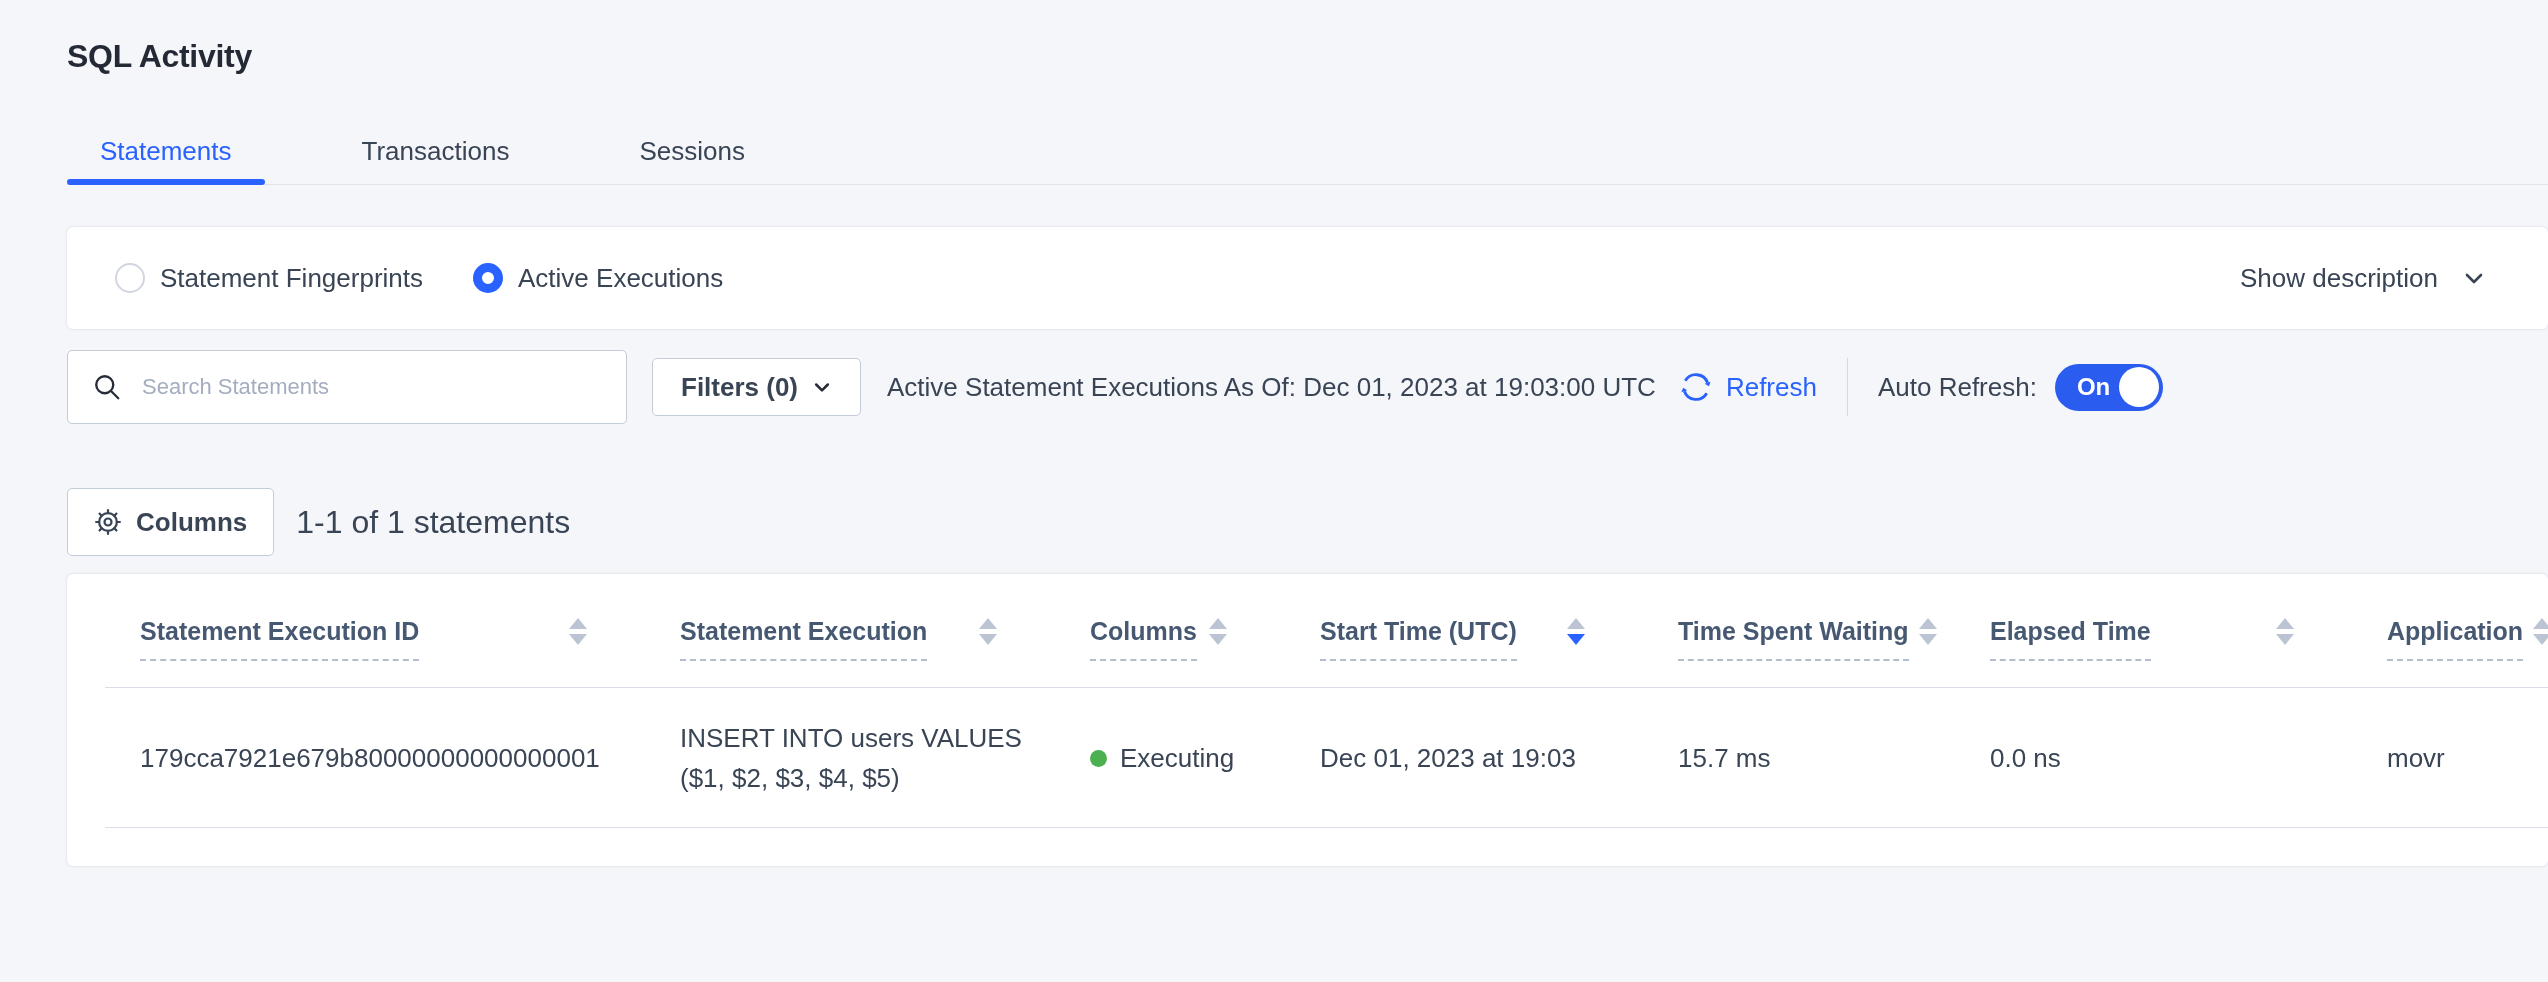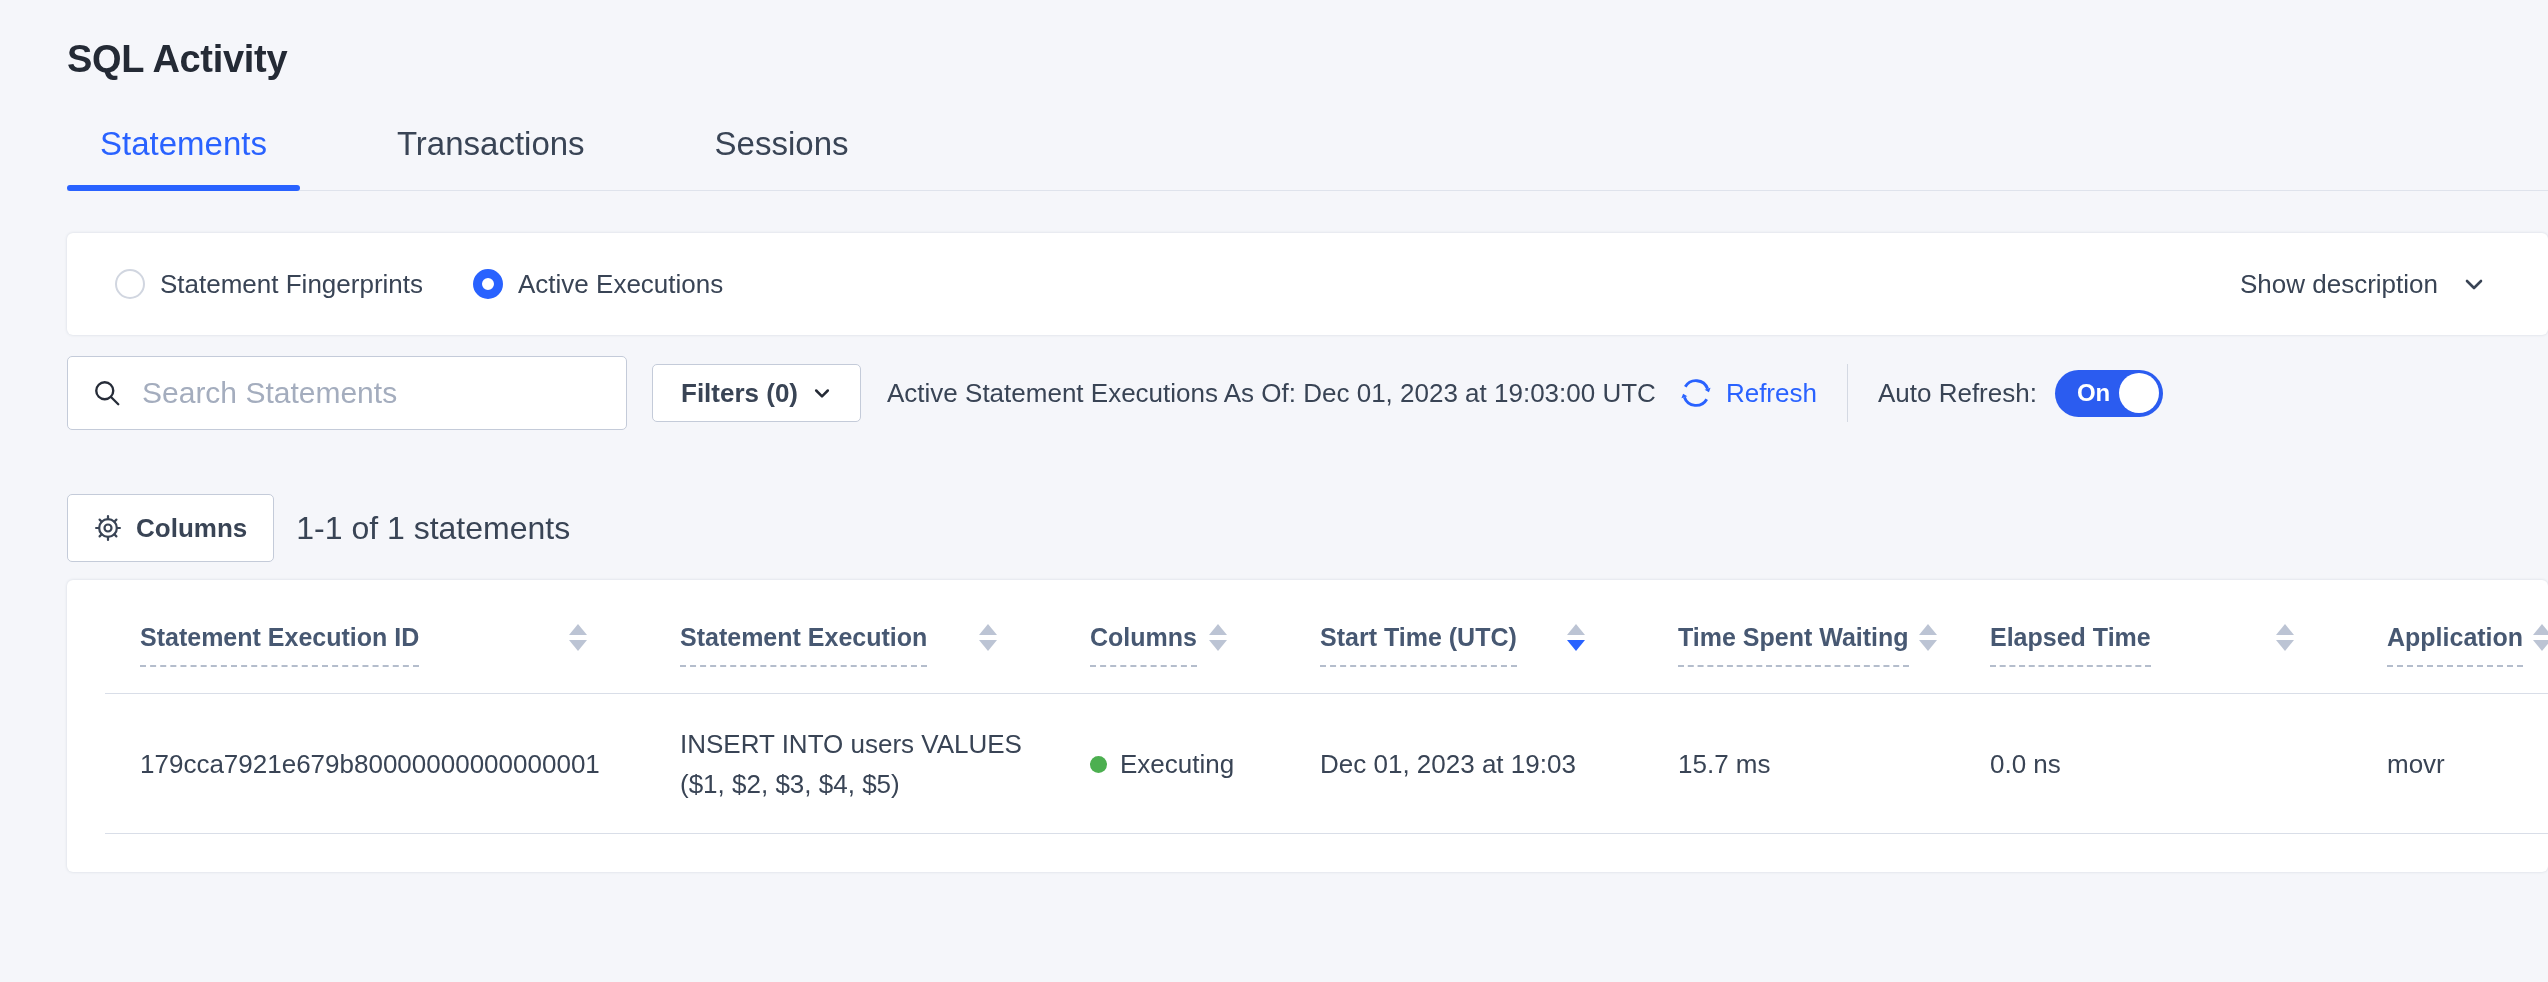--- a/index.html
+++ b/index.html
@@ -7,28 +7,28 @@
   body {
     width:2548px; height:982px; overflow:hidden;
     background:#f5f6fa;
     font-family:"Liberation Sans","DejaVu Sans",sans-serif;
     color:#394455;
   }
   .content { padding-left:67px; }
 
   .page-title {
     margin:0; padding-top:38px;
-    font-size:38px; font-weight:700; color:#242a35; letter-spacing:-0.3px;
+    font-size:32px; font-weight:700; color:#242a35; letter-spacing:-0.3px;
   }
 
   
   .tabs { display:flex; margin-top:44px; height:66px; border-bottom:1px solid #dfe3ec; }
   .tab {
-    position:relative; display:flex; align-items:flex-start;
-    padding:0 33px; margin-right:64px; font-size:33px; color:#394455; cursor:pointer;
+    position:relative; display:flex; align-items:center;
+    padding:0 33px; margin-right:64px; font-size:26px; color:#394455; cursor:pointer;
   }
   .tab.active { color:#2962ff; }
   .tab-indicator {
     position:absolute; left:0; right:0; bottom:-1px; height:6px;
     background:#2962ff; border-radius:3px; display:none;
   }
   .tab.active .tab-indicator { display:block; }
 
   
   .card { background:#ffffff; border-radius:6px; box-shadow:0 0 3px rgba(67,90,111,0.18); }
@@ -49,21 +49,21 @@
 
   
   .controls { display:flex; align-items:center; margin-top:19px; height:78px; }
   .search {
     width:560px; height:74px; background:#fff;
     border:1px solid #c4cbd9; border-radius:5px;
     display:flex; align-items:center; padding:0 12px 0 24px;
   }
   .search input {
     border:none; outline:none; flex:1; margin-left:18px;
-    font-size:30px; color:#8b5cf6; background:transparent; font-family:inherit;
+    font-size:22px; color:#8b5cf6; background:transparent; font-family:inherit;
   }
   .search input::placeholder { color:#a4adbe; }
   .btn {
     height:58px; background:#fff; border:1px solid #c4cbd9; border-radius:5px;
     display:flex; align-items:center; justify-content:center;
     font-size:26px; font-weight:700; color:#394455; cursor:pointer;
   }
   .filters-btn { margin-left:25px; padding:0 28px; gap:14px; }
   .asof { margin-left:26px; font-size:26px; color:#394455; white-space:nowrap; }
   .refresh { margin-left:22px; display:flex; align-items:center; gap:12px; font-size:26px; color:#2962ff; cursor:pointer; }

